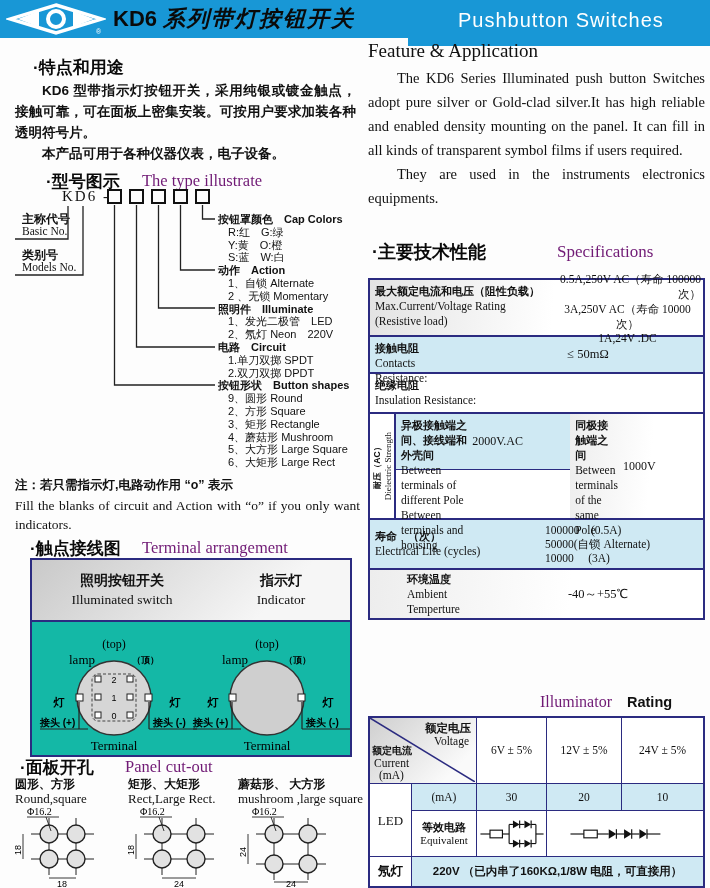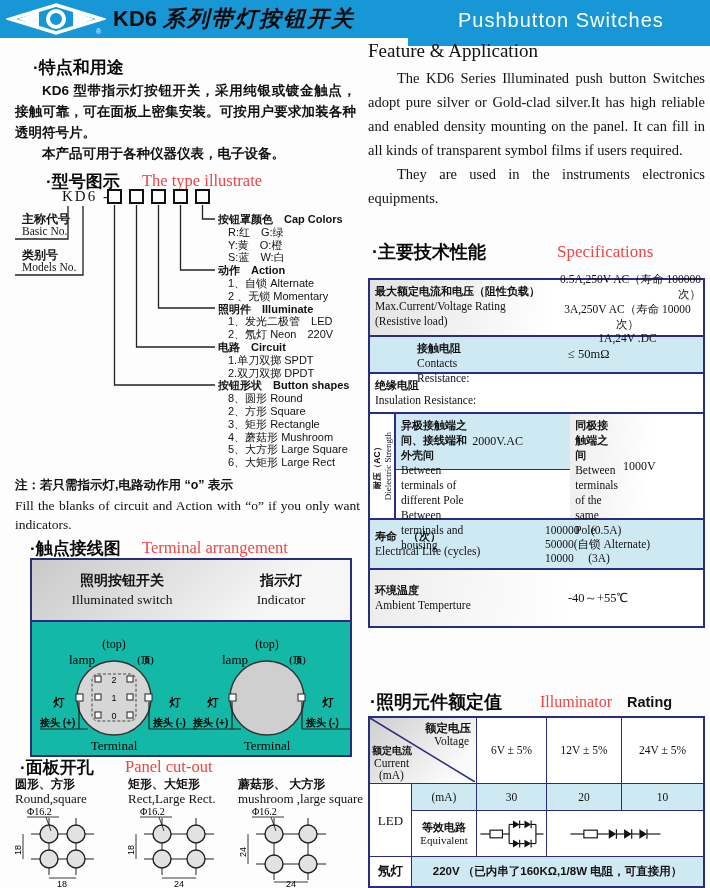--- a/index.html
+++ b/index.html
@@ -9,21 +9,21 @@
   .en{font-family:"Liberation Serif",serif;font-weight:normal;}
   
   .bar{position:absolute;left:0;top:0;width:710px;height:38px;background:#1897d6;}
   .bar-ext{position:absolute;left:408px;top:0;width:302px;height:46px;background:#1897d6;}
   .hdr-kd6{position:absolute;left:113px;top:6px;font-size:22px;font-weight:bold;color:#0a0a0a;}
   .hdr-cn{position:absolute;left:163px;top:4px;font-size:22px;font-weight:900;font-style:italic;
           letter-spacing:2px;color:#0a0a0a;}
   .hdr-en{position:absolute;left:458px;top:9px;font-size:20px;color:#ffffff;letter-spacing:1px;}
   
   .h-cn{font-size:17px;font-weight:bold;color:#0a0a0a;}
-  .h-en{font-family:"Liberation Serif",serif;font-size:16.5px;color:#ef4444;}
+  .h-en{font-family:"Liberation Serif",serif;font-size:16.5px;color:#701a75;}
   
   .para-cn{font-size:13.5px;line-height:21px;font-weight:600;text-align:justify;}
   .para-cn p{margin:0;text-indent:2em;}
   
   .tbox{position:absolute;top:189px;width:15px;height:15px;border:2px solid #111;box-sizing:border-box;}
   .llab-cn{font-size:12px;font-weight:bold;}
   .llab-en{font-family:"Liberation Serif",serif;font-size:11.5px;}
   .ritems{position:absolute;left:216px;top:213px;width:145px;}
   .ritems div{font-size:11px;line-height:12.8px;white-space:nowrap;}
   .ritems .cat{padding-left:2px;font-weight:bold;}
@@ -129,21 +129,21 @@
     <div class="cat">动作　Action</div>
     <div class="itm">1、自锁 Alternate</div>
     <div class="itm">2 、无锁 Momentary</div>
     <div class="cat">照明件　Illuminate</div>
     <div class="itm">1、发光二极管　LED</div>
     <div class="itm">2、氖灯 Neon　220V</div>
     <div class="cat">电路　Circuit</div>
     <div class="itm">1.单刀双掷 SPDT</div>
     <div class="itm">2.双刀双掷 DPDT</div>
     <div class="cat">按钮形状　Button shapes</div>
-    <div class="itm">8、圆形 Round</div>
+    <div class="itm">9、圆形 Round</div>
     <div class="itm">2、方形 Square</div>
     <div class="itm">3、矩形 Rectangle</div>
     <div class="itm">4、蘑菇形 Mushroom</div>
     <div class="itm">5、大方形 Large Square</div>
     <div class="itm">6、大矩形 Large Rect</div>
   </div>
 
   <div class="abs note-cn" style="left:15px;top:477px;">注：若只需指示灯,电路动作用 “o” 表示</div>
   <div class="abs note-en" style="left:15px;top:496px;width:345px;">Fill the blanks of circuit and Action with “o” if you only want indicators.</div>
 
@@ -312,21 +312,21 @@
         <div class="c">最大额定电流和电压（阻性负载）</div>
         <div class="e">Max.Current/Voltage Rating</div>
         <div class="e">(Resistive load)</div>
       </div>
       <div class="sval" style="flex:1;padding:4px 2px;">
         <div style="text-align:right;">0.5A,250V AC（寿命 100000 次）</div>
         <div style="text-align:center;">3A,250V AC（寿命 10000 次）</div>
         <div style="text-align:center;">1A,24V .DC</div>
       </div>
     </div>
-    <div class="srow ltblue" style="height:37px;padding-left:42px;">
+    <div class="srow ltblue" style="height:37px;">
       <div class="slab">
         <div class="c">接触电阻</div>
         <div class="e">Contacts Resistance:</div>
       </div>
       <div class="sval" style="width:230px;text-align:center;font-size:12.5px;">≤ 50mΩ</div>
     </div>
     <div class="srow" style="height:40px;background:#fff;">
       <div class="slab">
         <div class="c">绝缘电阻</div>
         <div class="e">Insulation Resistance:</div>
@@ -361,30 +361,29 @@
       <div class="slab" style="display:flex;flex-direction:column;justify-content:center;">
         <div class="c">寿命　（次）</div>
         <div class="e">Electrical Life (cycles)</div>
       </div>
       <div class="sval" style="width:158px;text-align:left;font-size:11.5px;line-height:14px;">
         <div>100000　(0.5A)</div>
         <div>50000(自锁 Alternate)</div>
         <div>10000　 (3A)</div>
       </div>
     </div>
-    <div class="srow grad2" style="height:56px;">
+    <div class="srow grad2" style="height:48px;padding-left:32px;">
       <div class="slab" style="display:flex;flex-direction:column;justify-content:center;">
         <div class="c">环境温度</div>
         <div class="e">Ambient Temperture</div>
       </div>
       <div class="sval" style="width:210px;text-align:center;font-size:12.5px;">-40～+55℃</div>
     </div>
   </div>
 
-  <div class="abs h-cn" style="left:370px;top:690px;font-size:18px;">·照明元件额定值</div>
   <div class="abs h-en" style="left:540px;top:693px;font-size:16px;">Illuminator</div>
   <div class="abs" style="left:627px;top:694px;font-size:14.5px;font-weight:bold;">Rating</div>
 
   <div class="ill">
     <div class="icell corner">
       <svg width="105" height="64" viewBox="0 0 105 64" style="position:absolute;left:0;top:0;">
         <line x1="0" y1="0" x2="105" y2="64" stroke="#2b2b80" stroke-width="1.5"></line>
       </svg>
       <span class="c" style="right:5px;top:4px;font-size:11.5px;">额定电压</span>
       <span class="e" style="right:7px;top:17px;">Voltage</span>

